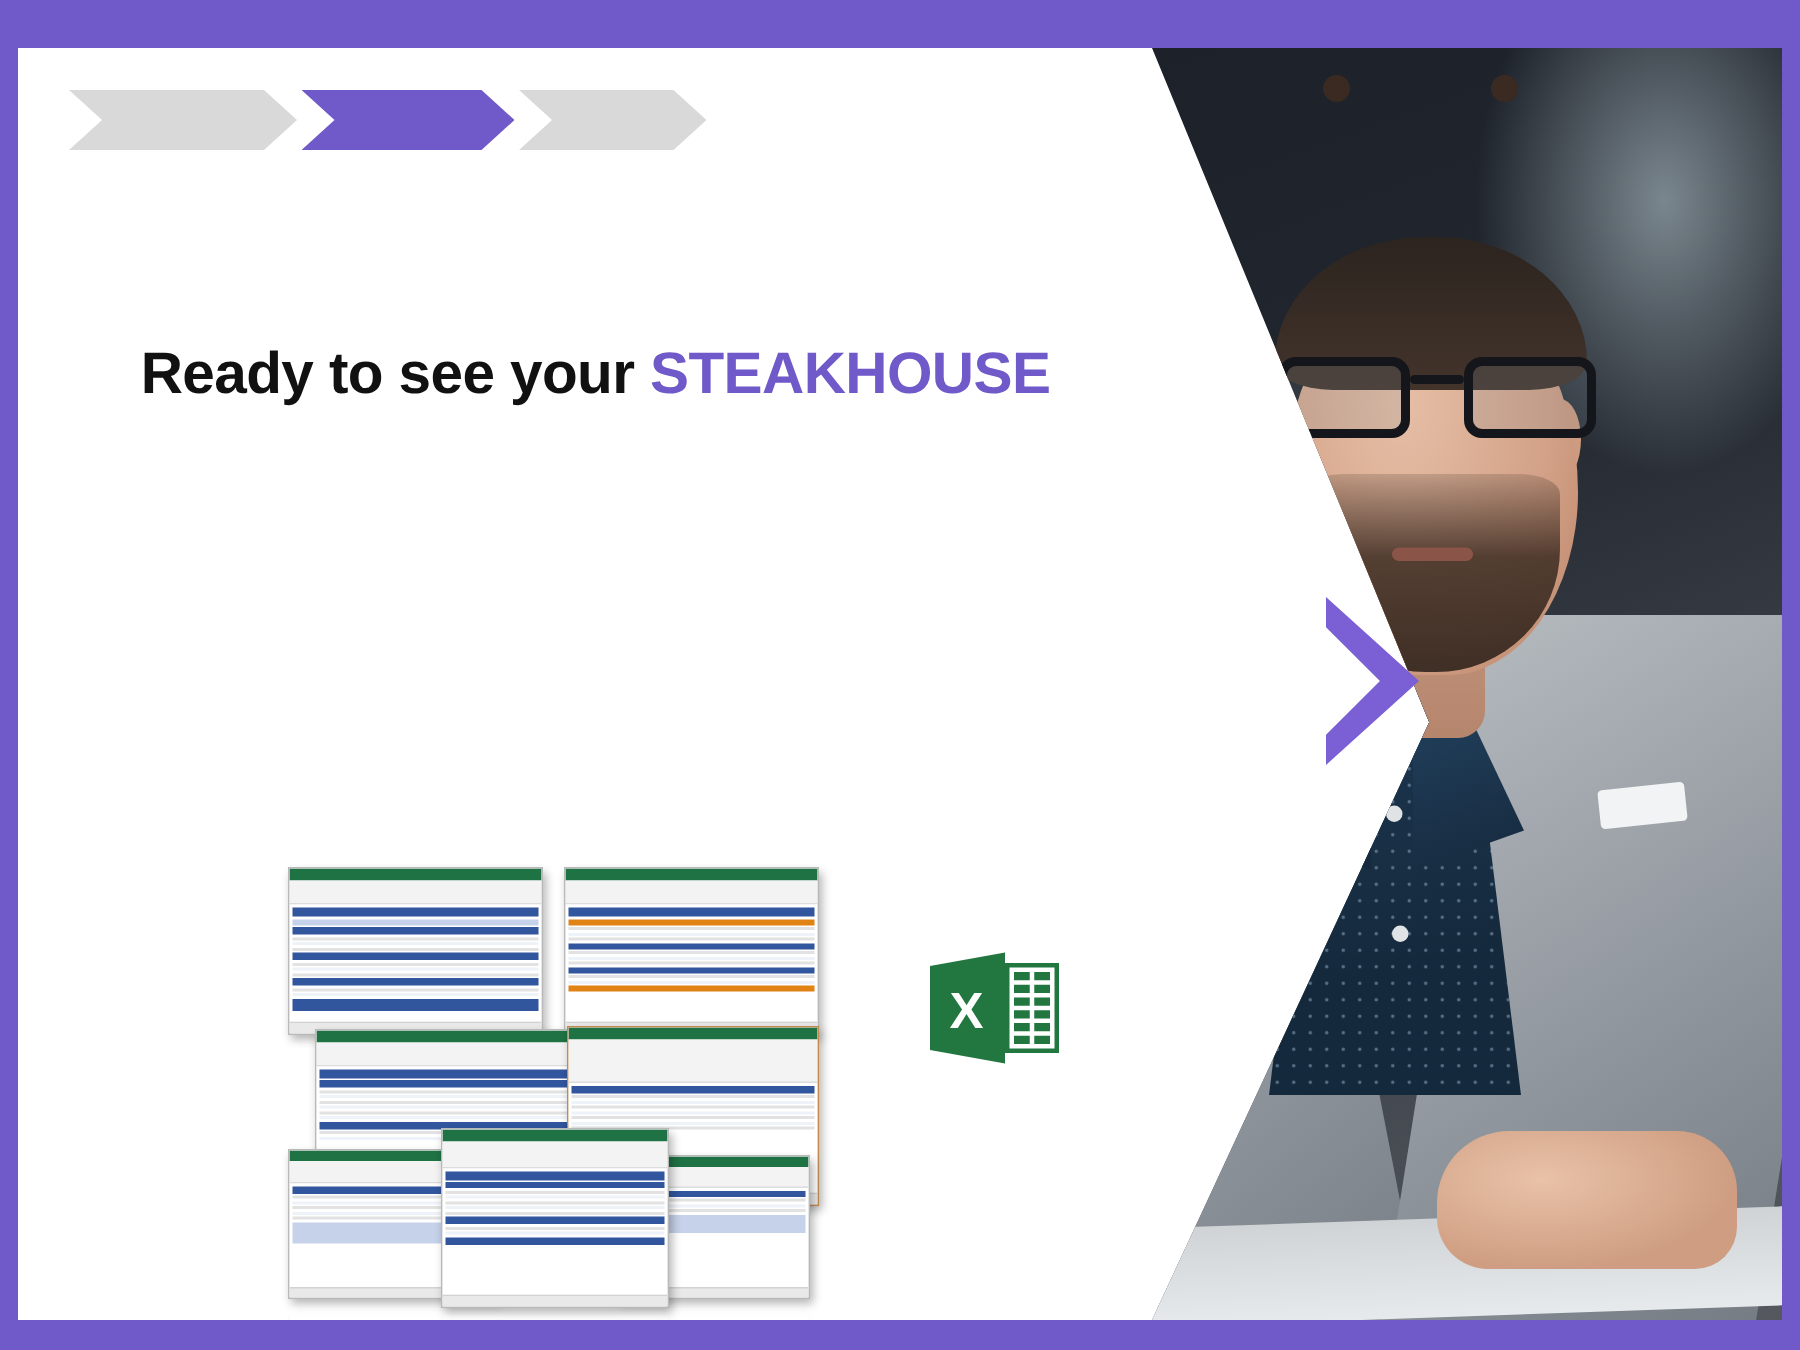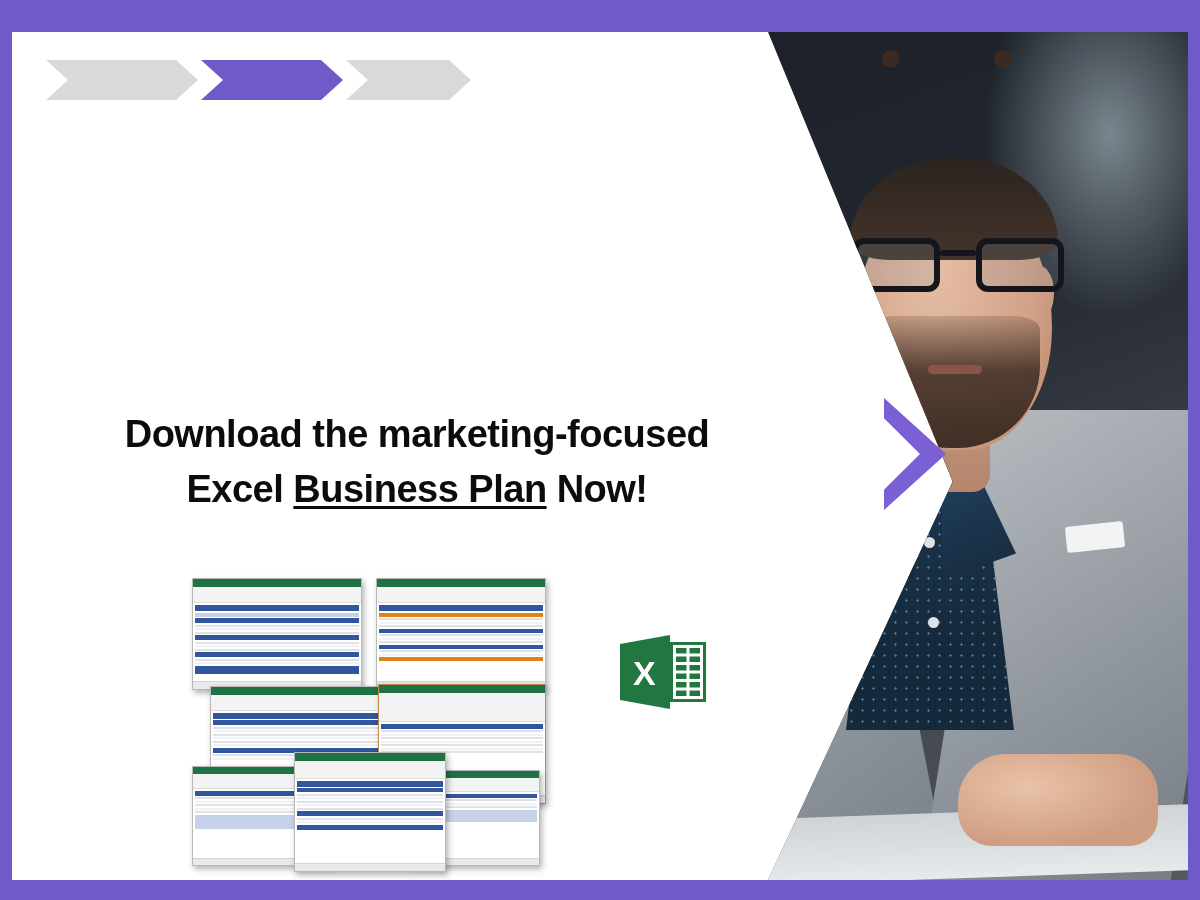--- a/index.html
+++ b/index.html
@@ -220,26 +220,23 @@
 
   <div id="canvas">
 
     <div id="chevron-strip">
       <div class="chev g1"></div>
       <div class="chev p"></div>
       <div class="chev g2"></div>
     </div>
 
     <div id="headline-block">
-    </div>
-
-    <div id="subhead-block">
-      <div class="sh-line">Download the marketing-focused</div>
-      <div class="sh-line"><span>Excel </span><span class="uline">Business Plan</span><span> Now!</span></div>
-    </div>
+      <div class="hl-line"><span>Ready to see your </span><span class="accent">STEAKHOUSE</span></div>
+    </div>
+
 
     <div id="excel-logo">
       <svg viewBox="0 0 100 84" width="100" height="84" aria-hidden="true">
         <path d="M8 14 L58 5 L58 79 L8 70 Z" fill="#21773f"></path>
         <rect x="58" y="12" width="36" height="60" fill="#21773f"></rect>
         <g fill="none" stroke="#ffffff" stroke-width="3">
           <rect x="62.5" y="16.5" width="27" height="51"></rect>
           <line x1="62.5" y1="25" x2="89.5" y2="25"></line>
           <line x1="62.5" y1="33.5" x2="89.5" y2="33.5"></line>
           <line x1="62.5" y1="42" x2="89.5" y2="42"></line>

